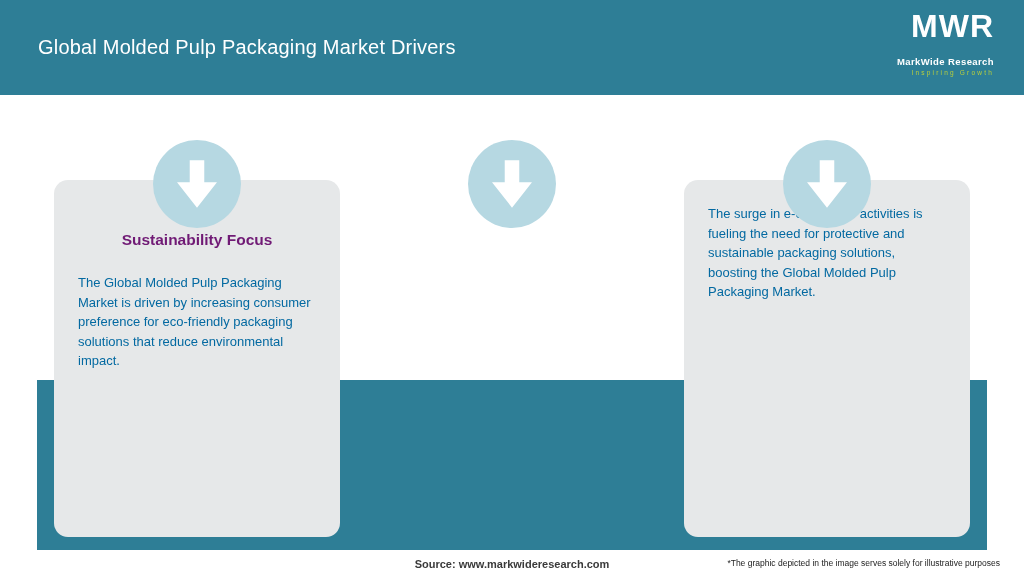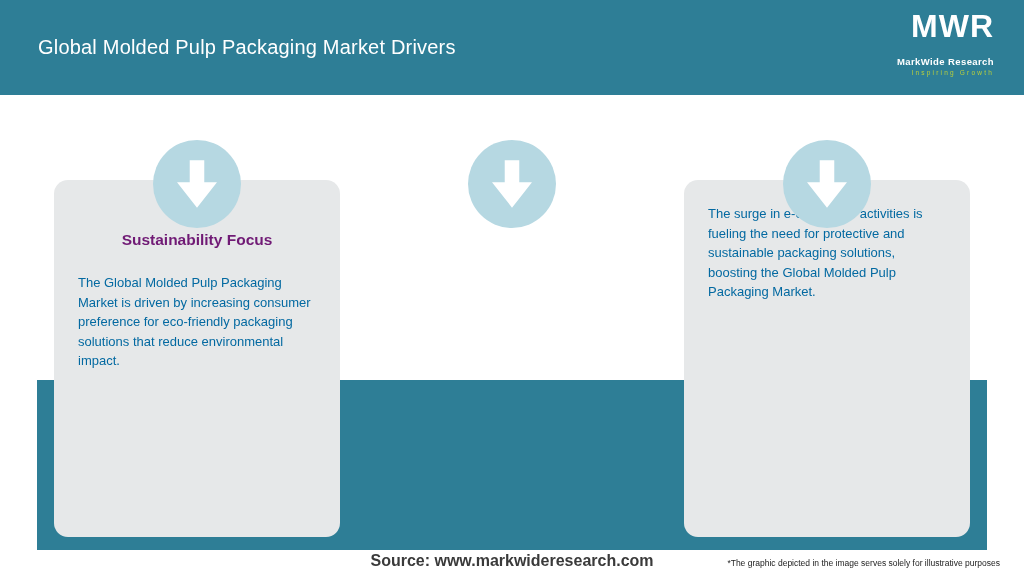--- a/index.html
+++ b/index.html
@@ -107,21 +107,21 @@
     justify-content: center;
   }
   .circle svg { display: block; }
 
   
   .footer-source {
     position: absolute;
     left: 0; right: 0;
     bottom: 6px;
     text-align: center;
-    font-size: 16px;
+    font-size: 11px;
     font-weight: bold;
     color: #3a3a3a;
   }
   .footer-disclaimer {
     position: absolute;
     right: 24px;
     bottom: 8px;
     font-size: 8.5px;
     color: #222222;
   }

